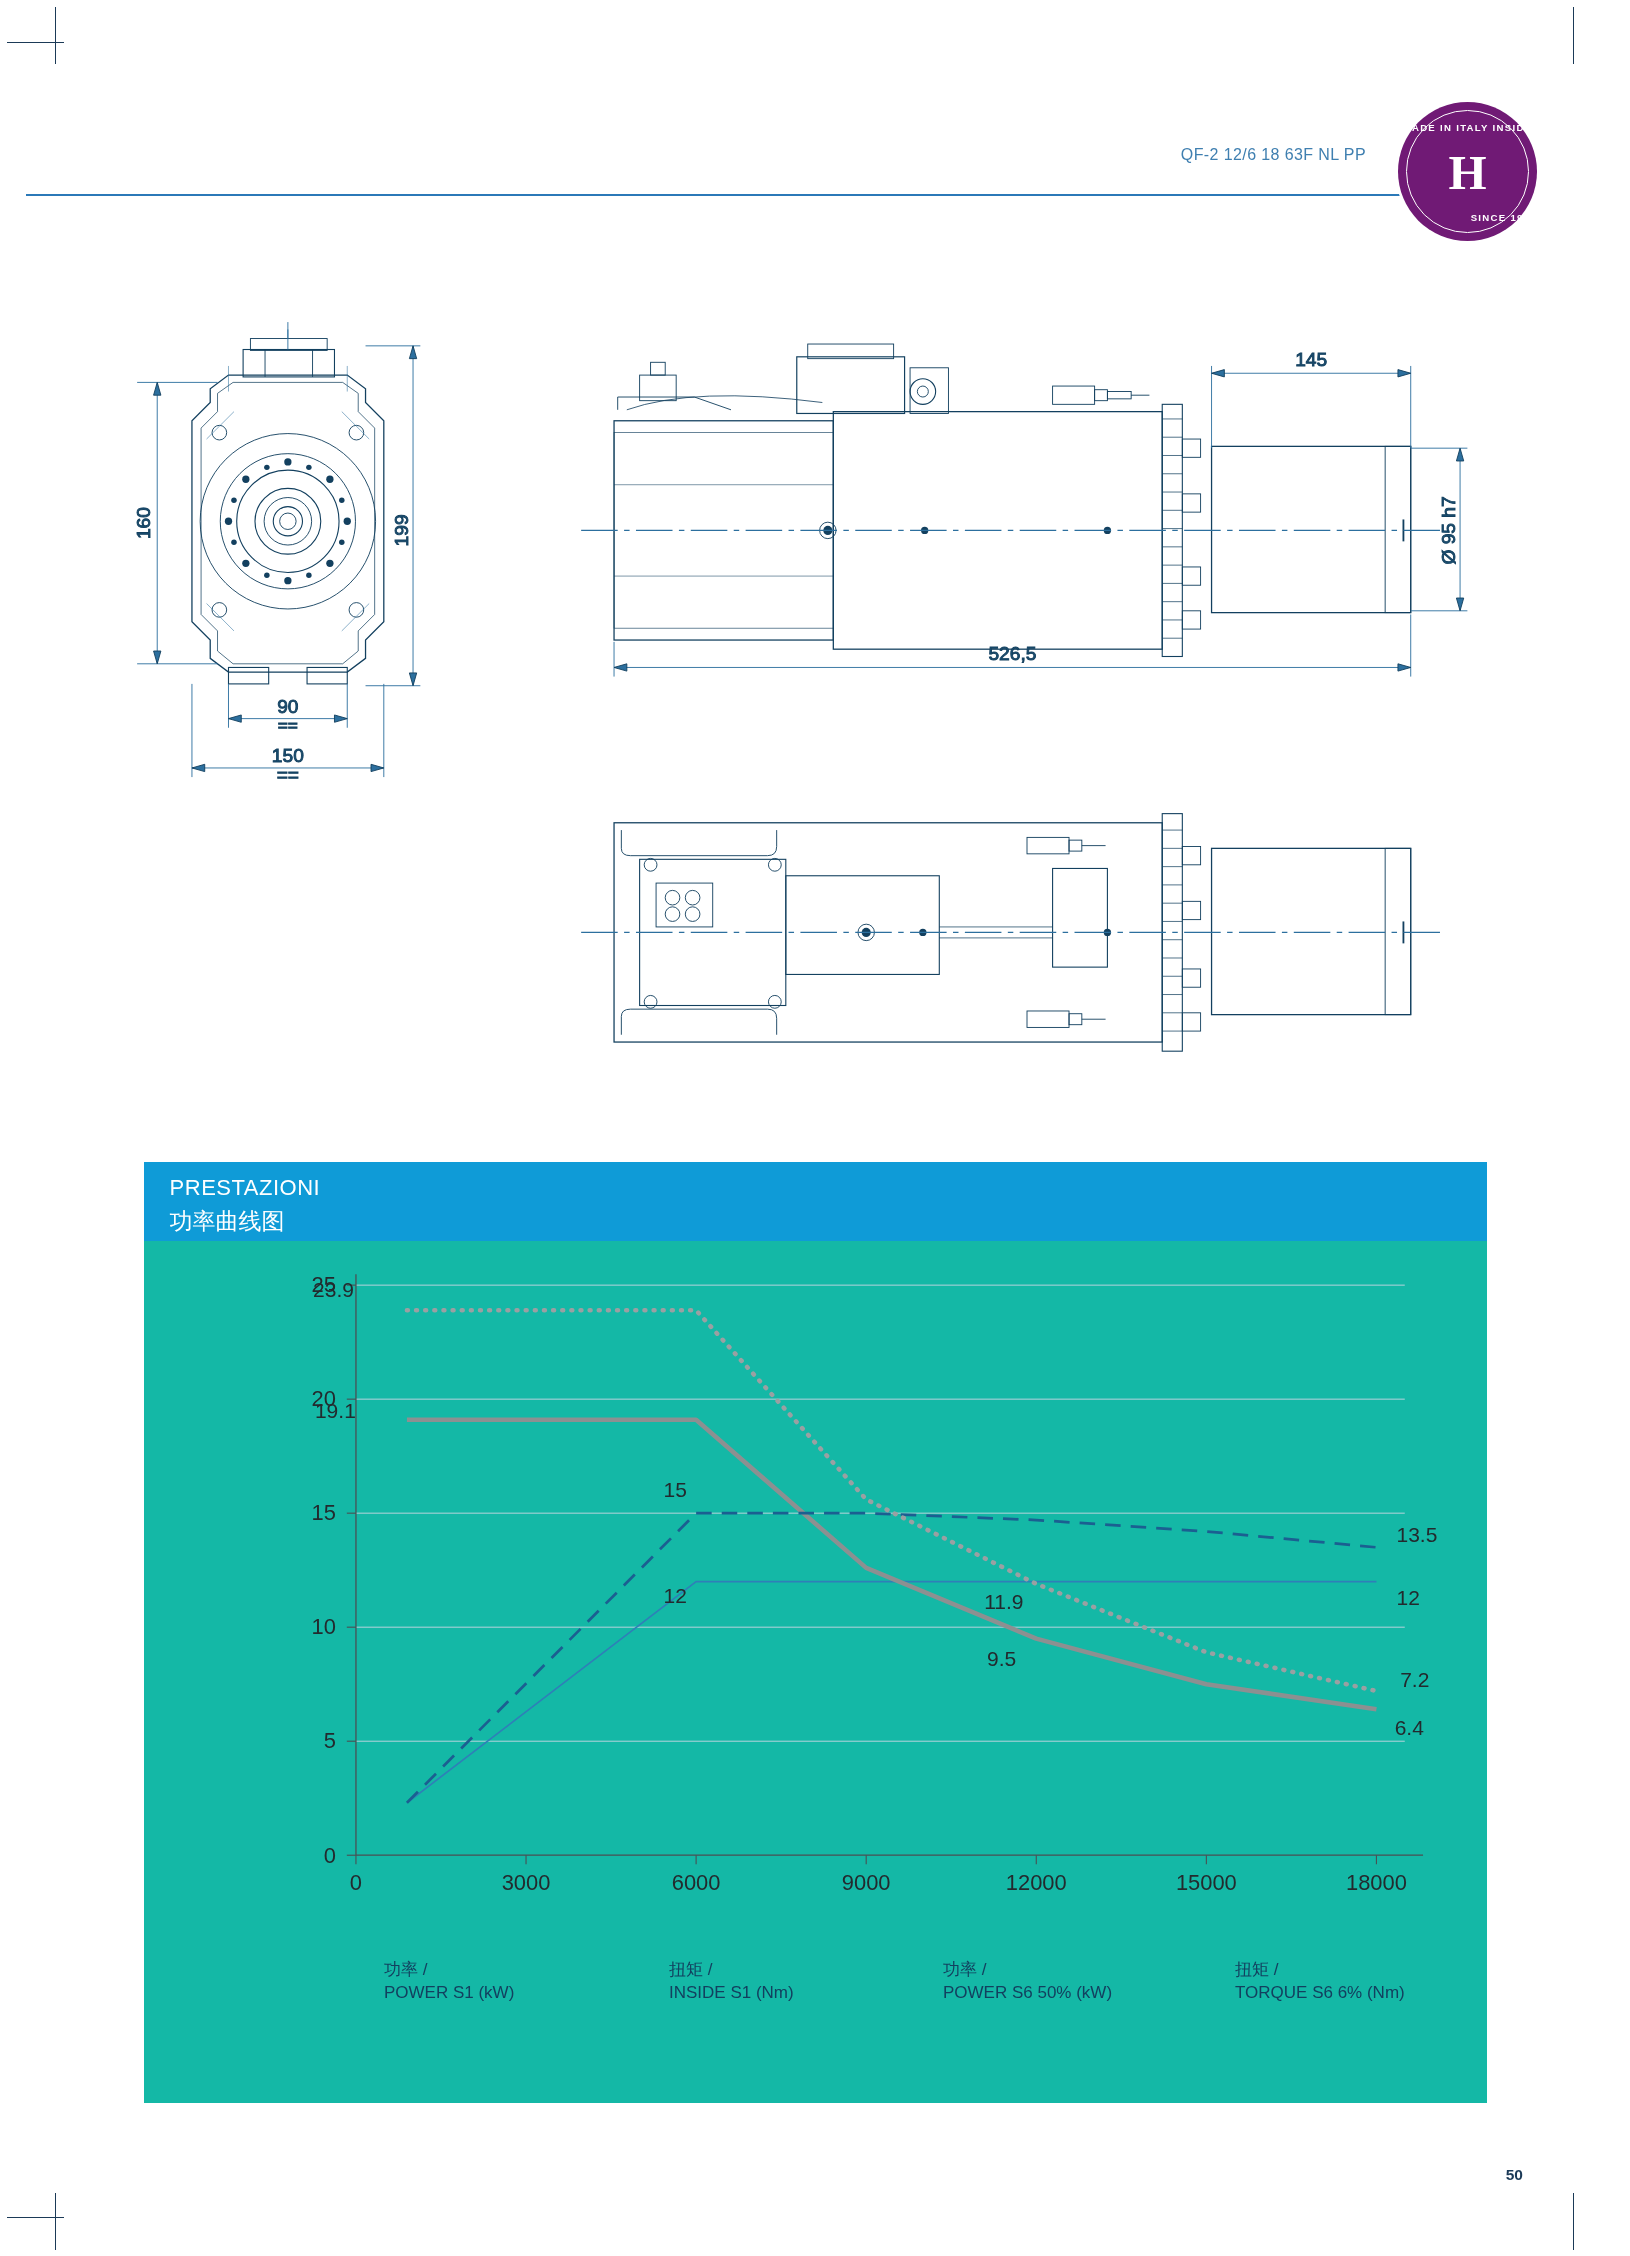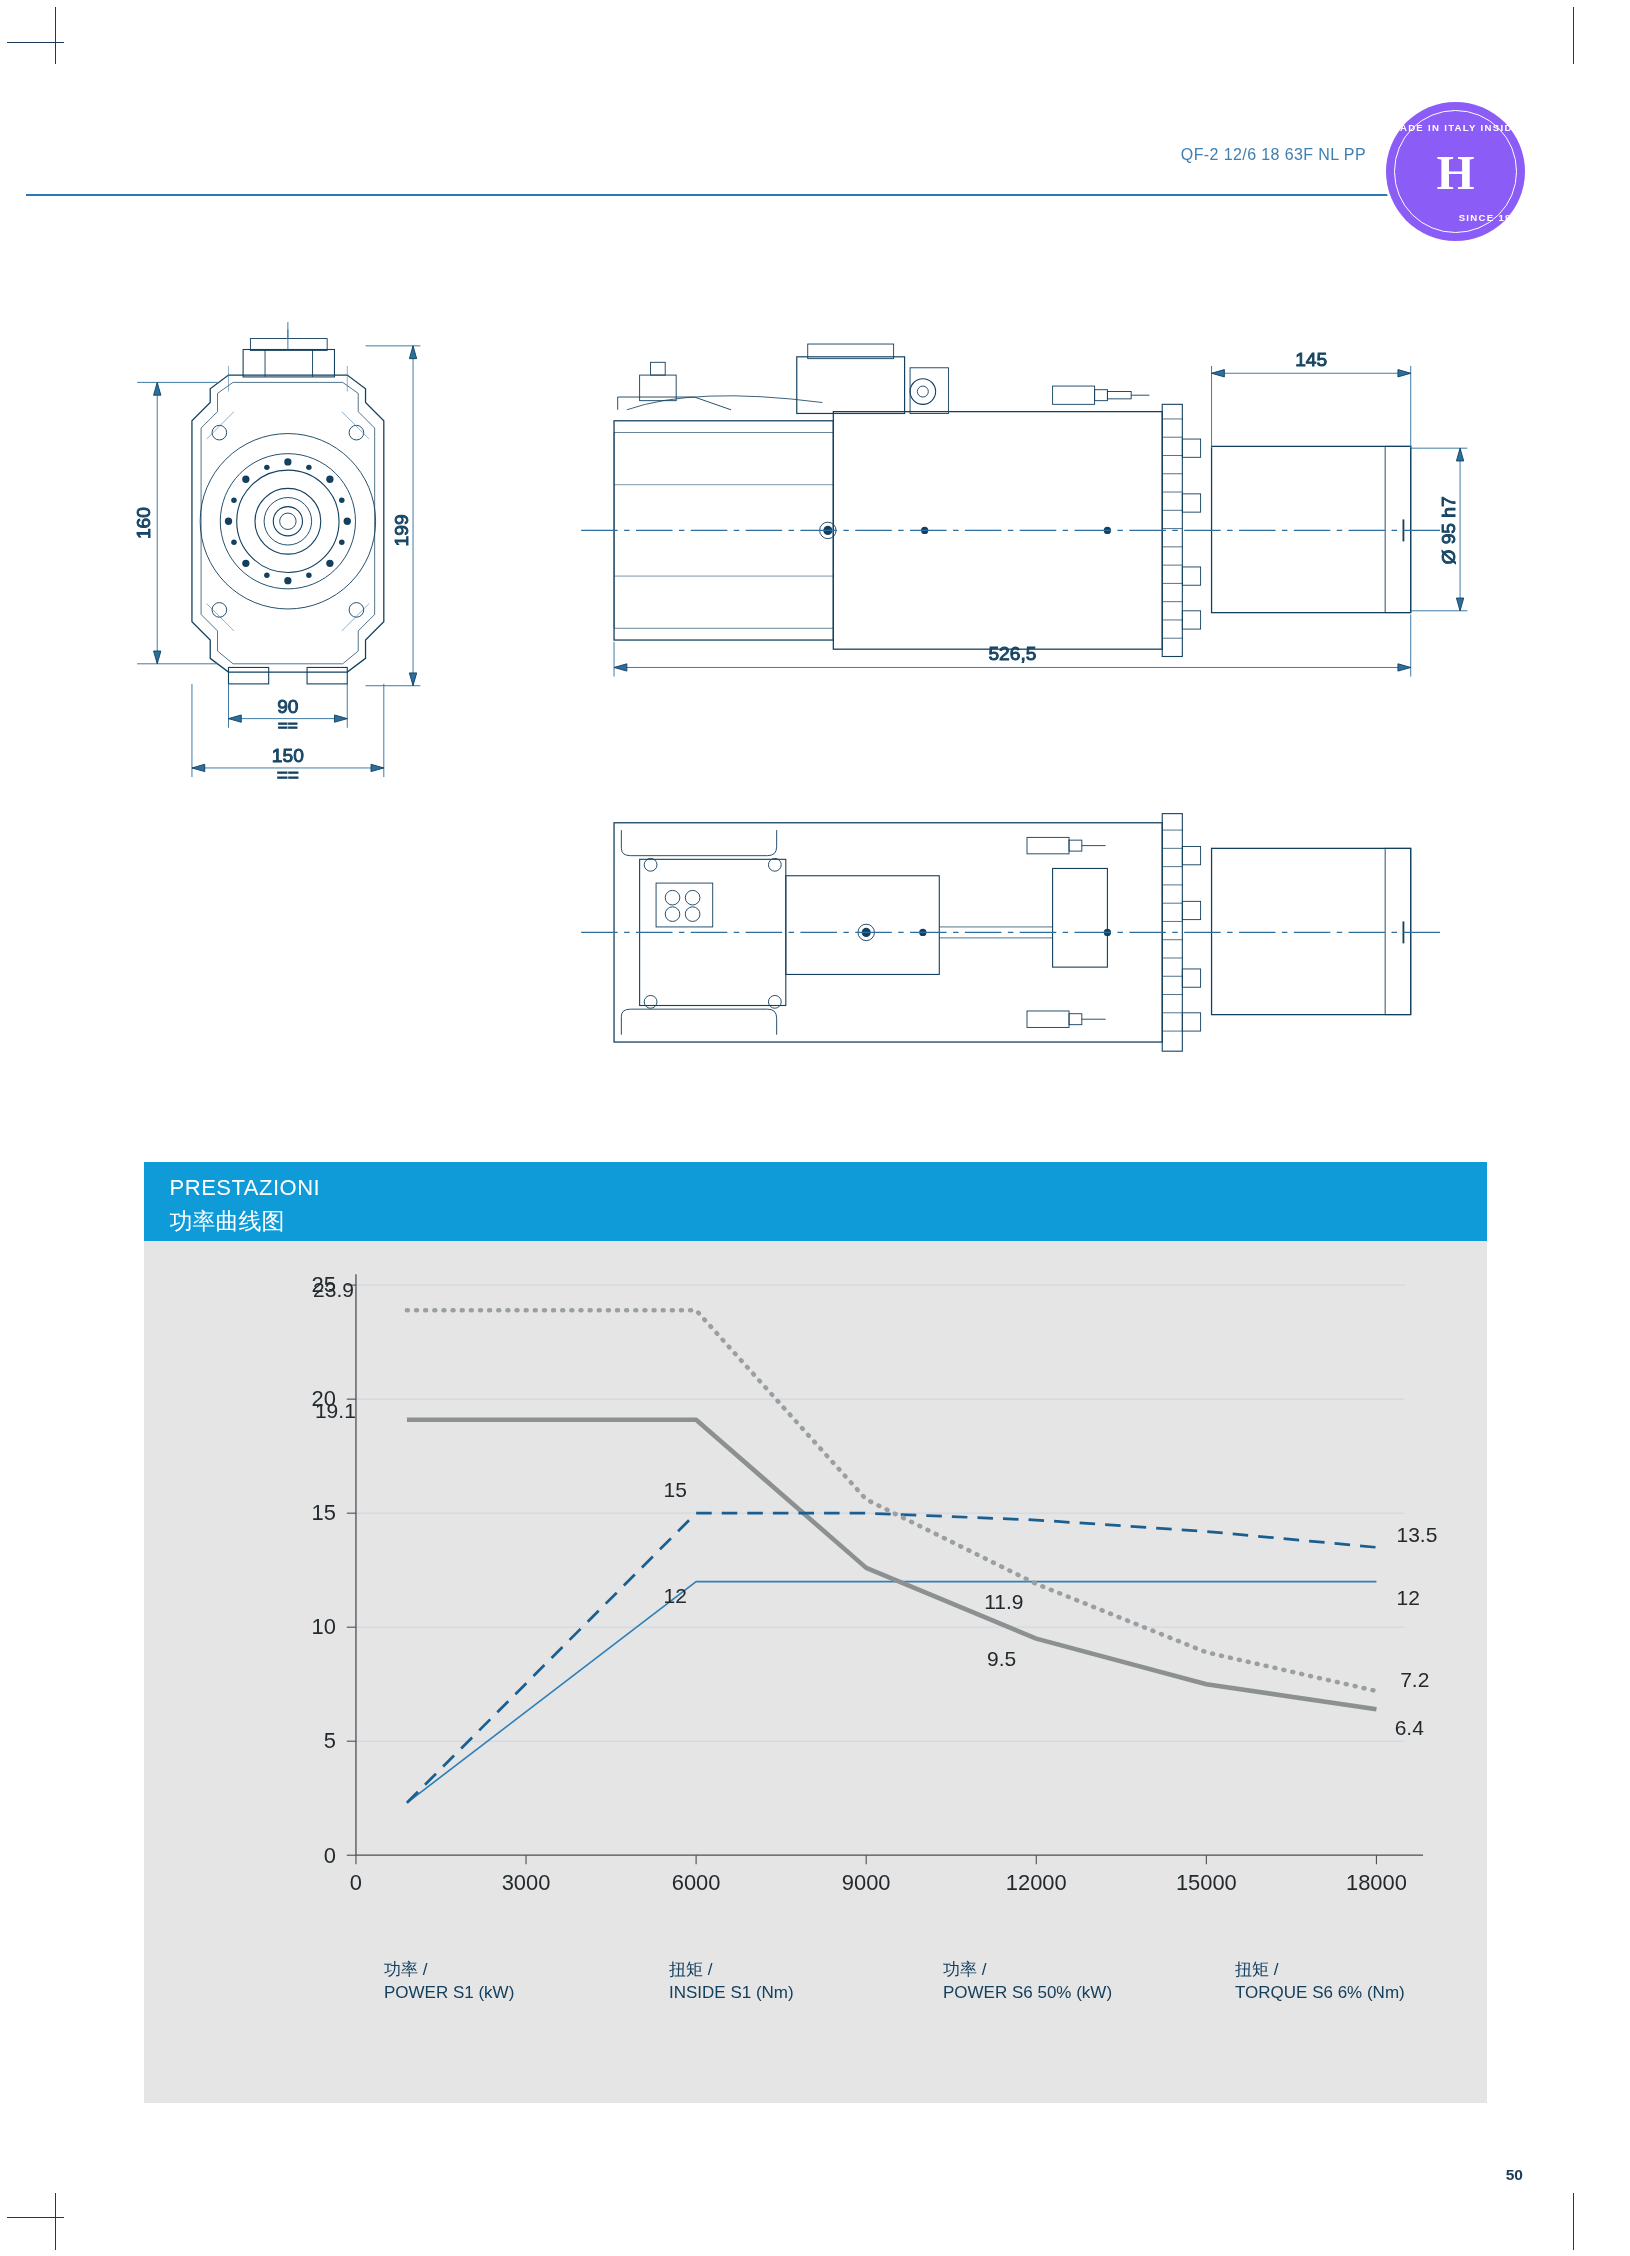--- a/index.html
+++ b/index.html
@@ -17,22 +17,22 @@
 
   
   .header-rule{
     position:absolute;left:25.6px;top:194px;width:1491px;height:1.8px;background:#2b79b8;
   }
   .header-code{
     position:absolute;right:265px;top:146px;
     font-size:16px;letter-spacing:0.4px;color:#3f7fb0;white-space:nowrap;
   }
   .badge{
-    position:absolute;right:106px;top:102px;width:139px;height:139px;border-radius:50%;
-    background:#8b5cf6;box-shadow:0 0 0 2.7px #ffffff;
+    position:absolute;right:94px;top:102px;width:139px;height:139px;border-radius:50%;
+    background:#701a75;box-shadow:0 0 0 2.7px #ffffff;
   }
   .badge .ring{
     position:absolute;inset:8.2px;border-radius:50%;border:1.8px solid #ffffff;
   }
   .badge .hl{
     position:absolute;left:50%;top:50%;transform:translate(-50%,-50%);
     color:#ffffff;font-size:49px;font-weight:bold;font-family:"Liberation Serif", serif;
   }
   .badge .txt-top,.badge .txt-bot{
     position:absolute;left:0;right:0;text-align:center;color:#ffffff;
@@ -43,21 +43,21 @@
 
   
   .drawings{position:absolute;left:0;top:302px;width:1631px;height:804px;}
   svg{display:block;}
   .dim-text{font-family:"Liberation Sans",sans-serif;fill:#1b4f72;font-size:21px;}
   .dim-text.small{font-size:19px;}
 
   
   .perf{
     position:absolute;left:144px;top:1162px;width:1343px;height:941px;
-    background:#e5e5e5;
+    background:#14b8a6;
   }
   .perf-head{
     position:absolute;left:0;top:0;width:1343px;height:79px;background:#0f9bd7;
   }
   .perf-head .t1{
     position:absolute;left:25.6px;top:12.8px;color:#ffffff;font-size:22px;letter-spacing:0.5px;
   }
   .perf-head .t2{
     position:absolute;left:25.6px;top:44px;color:#ffffff;font-size:23px;
   }

